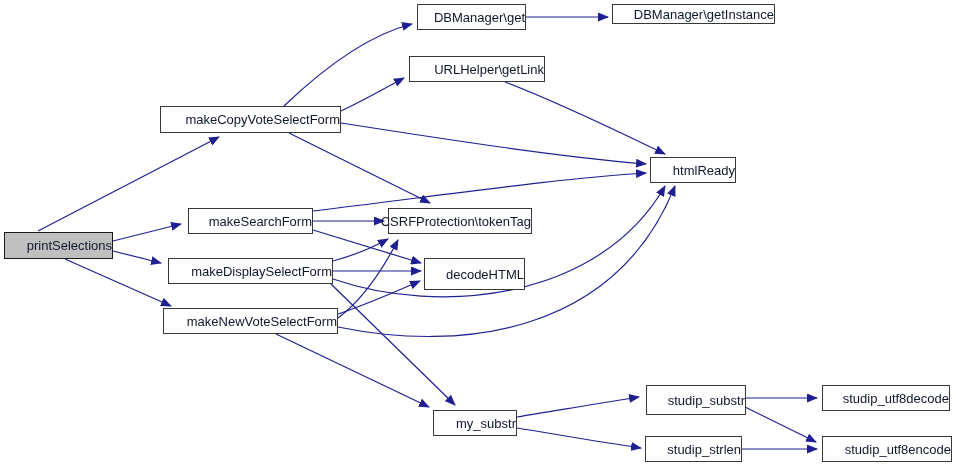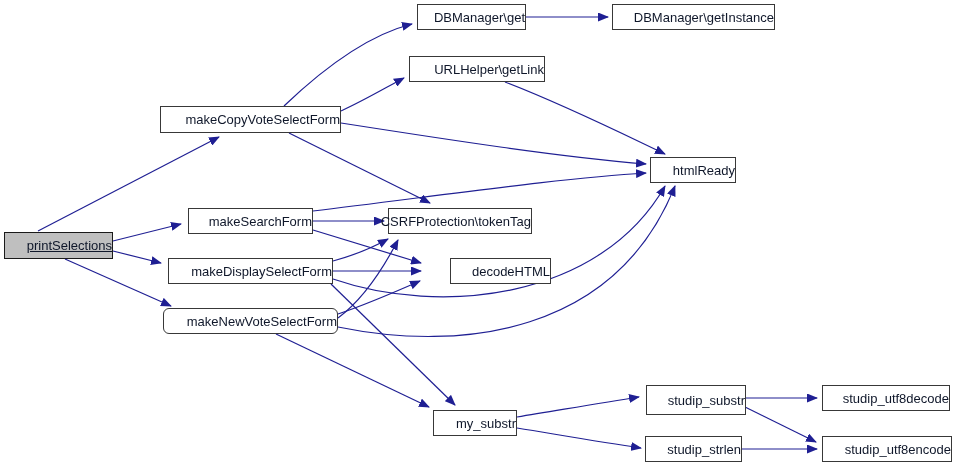--- a/index.html
+++ b/index.html
@@ -60,51 +60,51 @@
         <path d="M338,327 C460,352 615,335 675,186" fill="none" stroke="#1f1f93" stroke-width="1.2" marker-end="url(#arrowhead)"></path>
         <path d="M276,334 L429,407" fill="none" stroke="#1f1f93" stroke-width="1.2" marker-end="url(#arrowhead)"></path>
         <path d="M517,417 C560,410 600,403 639,397" fill="none" stroke="#1f1f93" stroke-width="1.2" marker-end="url(#arrowhead)"></path>
         <path d="M517,428 C560,435 600,442 641,448" fill="none" stroke="#1f1f93" stroke-width="1.2" marker-end="url(#arrowhead)"></path>
         <path d="M743,398 L817,398" fill="none" stroke="#1f1f93" stroke-width="1.2" marker-end="url(#arrowhead)"></path>
         <path d="M743,406 L816,442" fill="none" stroke="#1f1f93" stroke-width="1.2" marker-end="url(#arrowhead)"></path>
         <path d="M742,449 L817,449" fill="none" stroke="#1f1f93" stroke-width="1.2" marker-end="url(#arrowhead)"></path>
       </g>
   </svg>
   <div id="nodes">
-      <div class="node highlighted" style="left: 4px; top: 232px; width: 109px; height: 27px; text-decoration: underline;">
+      <div class="node highlighted" style="left: 4px; top: 232px; width: 109px; height: 27px;">
         <span>printSelections</span>
       </div>
       <div class="node" style="left: 160px; top: 106px; width: 181px; height: 27px;">
         <span>makeCopyVoteSelectForm</span>
       </div>
       <div class="node" style="left: 188px; top: 208px; width: 125px; height: 26px; padding-left: 43px;">
         <span>makeSearchForm</span>
       </div>
       <div class="node" style="left: 168px; top: 258px; width: 165px; height: 26px;">
         <span>makeDisplaySelectForm</span>
       </div>
-      <div class="node" style="left: 163px; top: 308px; width: 175px; height: 26px; border-radius: 6px;">
+      <div class="node" style="left: 163px; top: 308px; width: 175px; height: 26px;">
         <span>makeNewVoteSelectForm</span>
       </div>
       <div class="node" style="left: 417px; top: 4px; width: 109px; height: 26px;">
         <span>DBManager\get</span>
       </div>
-      <div class="node" style="left: 612px; top: 4px; width: 163px; height: 26px;">
+      <div class="node" style="left: 612px; top: 4px; width: 163px; height: 20px;">
         <span>DBManager\getInstance</span>
       </div>
       <div class="node" style="left: 409px; top: 56px; width: 136px; height: 26px;">
         <span>URLHelper\getLink</span>
       </div>
       <div class="node" style="left: 650px; top: 157px; width: 86px; height: 26px; padding-left: 46px;">
         <span>htmlReady</span>
       </div>
       <div class="node" style="left: 388px; top: 208px; width: 144px; height: 26px;">
         <span>CSRFProtection\tokenTag</span>
       </div>
-      <div class="node" style="left: 450px; top: 258px; width: 101px; height: 26px;">
+      <div class="node" style="left: 424px; top: 258px; width: 101px; height: 32px;">
         <span>decodeHTML</span>
       </div>
       <div class="node" style="left: 433px; top: 410px; width: 84px; height: 26px;">
         <span>my_substr</span>
       </div>
       <div class="node" style="left: 646px; top: 385px; width: 100px; height: 30px;">
         <span>studip_substr</span>
       </div>
       <div class="node" style="left: 822px; top: 385px; width: 128px; height: 26px;">
         <span>studip_utf8decode</span>

